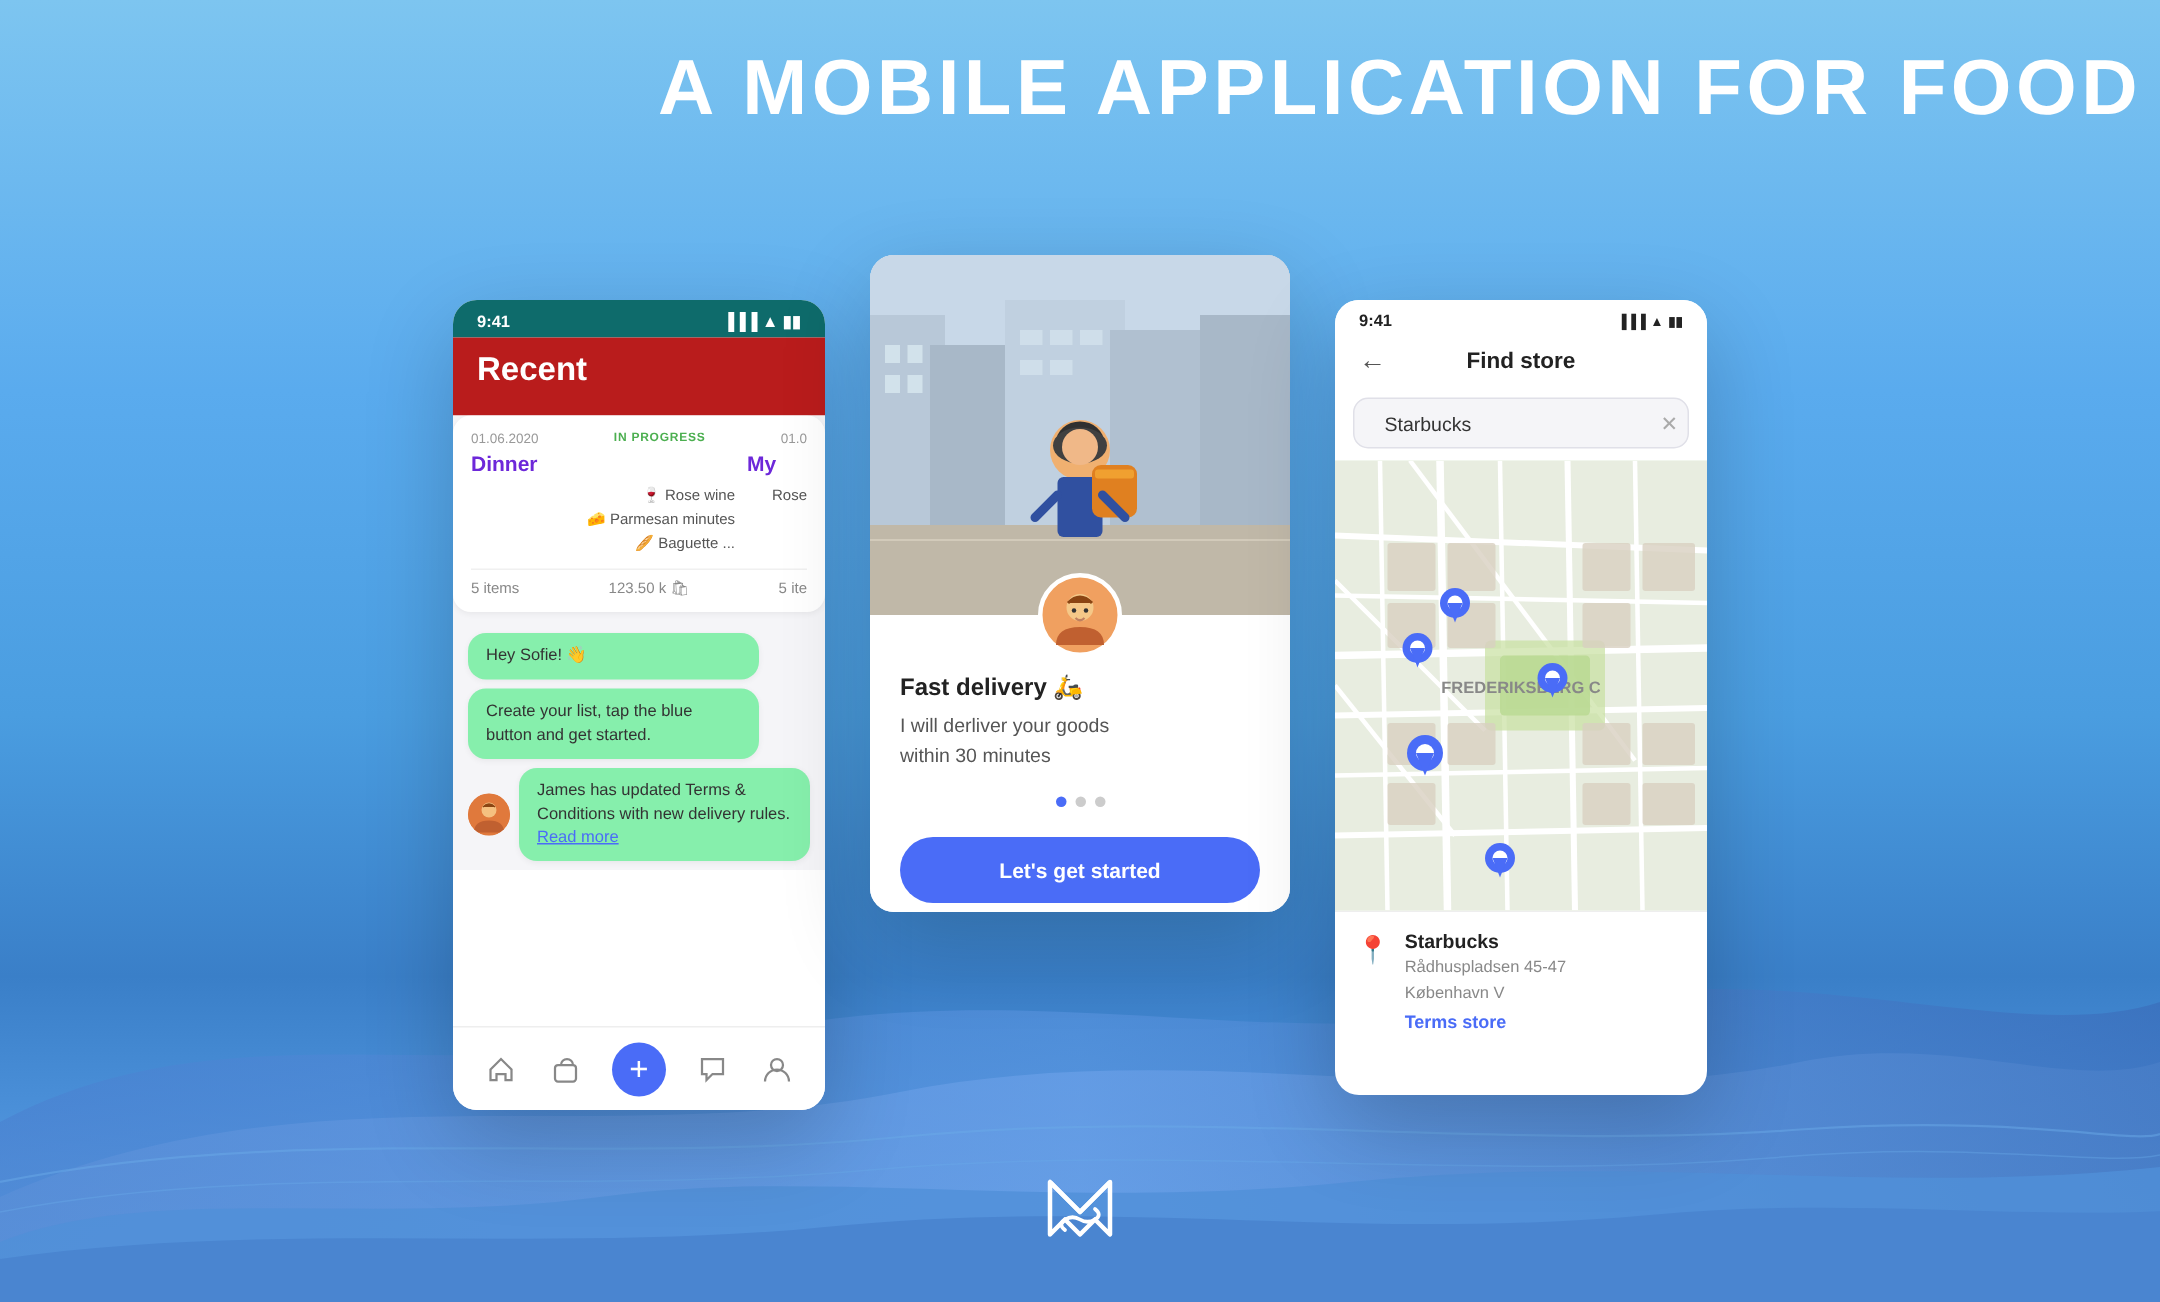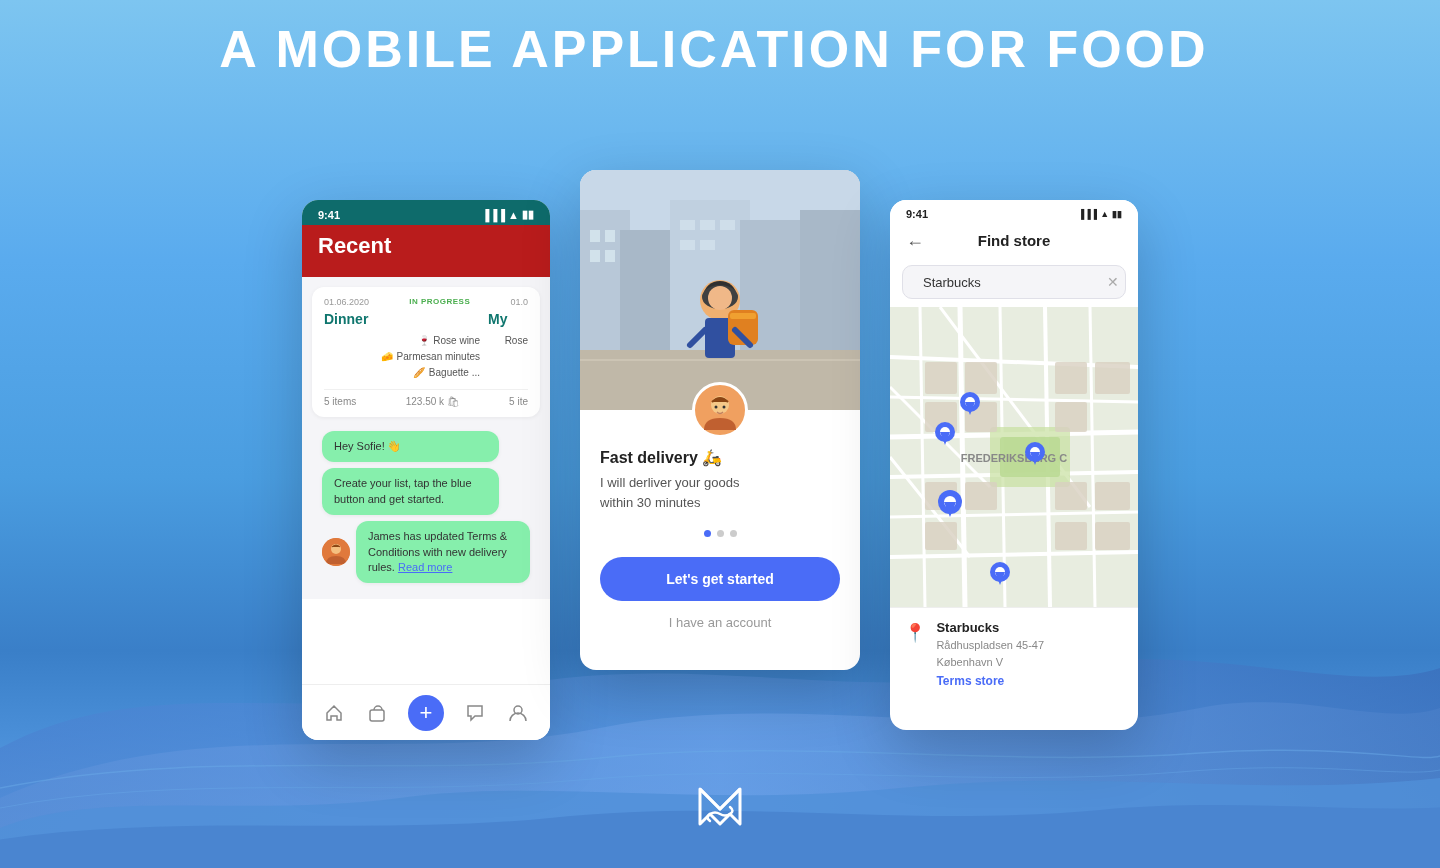--- a/index.html
+++ b/index.html
@@ -30,22 +30,22 @@
       z-index: 1;
     }
 
     
     .header {
       position: absolute;
       top: 0;
       left: 0;
       right: 12px;
       z-index: 10;
-      text-align: center;
-      padding-top: 20px;
+      text-align: right;
+      padding-top: 30px;
     }
     .header h1 {
       font-size: 52px;
       font-weight: 900;
       color: white;
       letter-spacing: 3px;
       text-transform: uppercase;
       line-height: 1.15;
       text-shadow: none;
     }
@@ -75,21 +75,21 @@
     
     .phone-1 {
       width: 248px;
       height: 540px;
       margin-top: 40px;
     }
 
     
     .phone-2 {
       width: 280px;
-      height: 500px;
+      height: 438px;
       margin-top: 10px;
     }
 
     
     .phone-3 {
       width: 248px;
       height: 530px;
       margin-top: 40px;
     }
 
@@ -118,21 +118,20 @@
     }
     .phone1-header h2 {
       color: white;
       font-size: 22px;
       font-weight: 700;
     }
 
     .phone1-body {
       background: #f5f5f8;
       flex: 1;
-      padding: 10px;
       overflow: hidden;
     }
 
     .order-card {
       background: white;
       border-radius: 12px;
       padding: 10px 12px;
       margin-bottom: 8px;
       box-shadow: 0 1px 4px rgba(0,0,0,0.06);
     }
@@ -147,21 +146,21 @@
     }
     .order-status {
       font-size: 8px;
       color: #4CAF50;
       font-weight: 700;
       letter-spacing: 0.5px;
     }
     .order-title {
       font-size: 14px;
       font-weight: 700;
-      color: #0f766e;
+      color: #6d28d9;
       margin-bottom: 6px;
     }
     .order-items {
       font-size: 10px;
       color: #555;
       line-height: 1.6;
       text-align: right;
     }
     .order-footer {
       display: flex;

